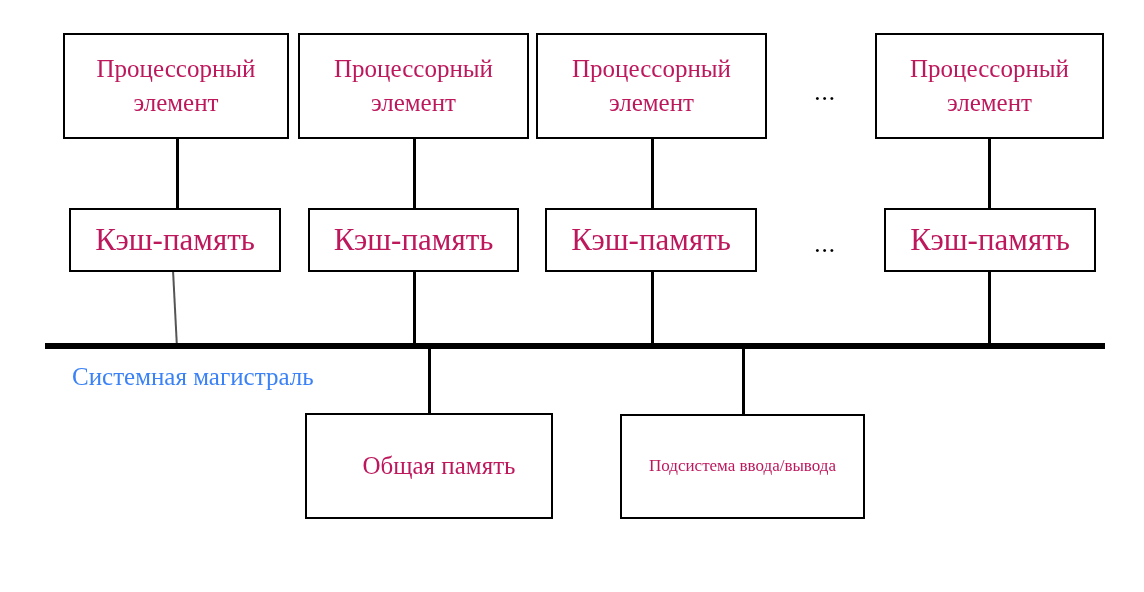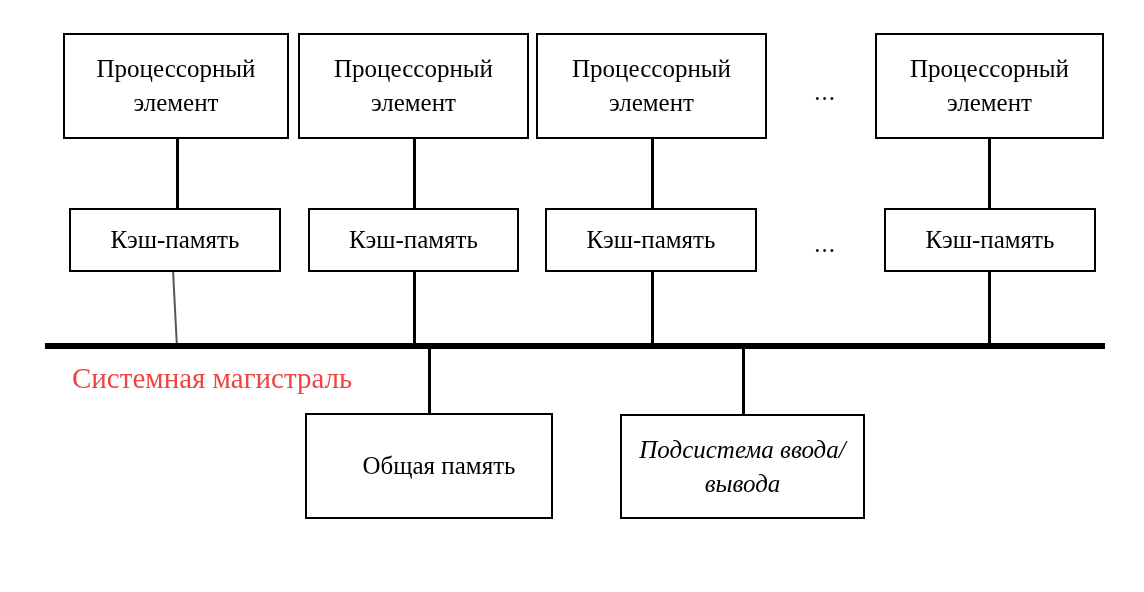--- a/index.html
+++ b/index.html
@@ -17,42 +17,41 @@
   }
   .node {
     position: absolute;
     box-sizing: border-box;
     border: 2px solid #000000;
     background: #ffffff;
     display: flex;
     align-items: center;
     justify-content: center;
     text-align: center;
-    color: #000000;
+    color: #be185d;
     line-height: 1.35;
     z-index: 3;
   }
   .node .label {
     display: block;
     width: 100%;
     padding: 0 4px;
   }
   .pe-node {
     font-size: 25px;
   }
   .cache-node {
-    font-size: 25px;
+    font-size: 31px;
   }
   .mem-node {
     font-size: 25px;
     padding-left: 20px;
   }
   .io-node {
-    font-size: 25px;
-    font-style: italic;
+    font-size: 17px;
   }
   .connector {
     position: absolute;
     background: #000000;
     z-index: 1;
   }
   .bus {
     position: absolute;
     background: #000000;
     z-index: 2;
@@ -61,22 +60,22 @@
     position: absolute;
     font-size: 25px;
     color: #000000;
     letter-spacing: 1px;
     line-height: 1;
     z-index: 3;
     user-select: none;
   }
   .bus-label {
     position: absolute;
-    font-size: 29px;
-    color: #ef4444;
+    font-size: 25px;
+    color: #3b82f6;
     white-space: nowrap;
     line-height: 1;
     z-index: 3;
   }
   .slant {
     position: absolute;
     z-index: 1;
     overflow: visible;
   }
 </style>

